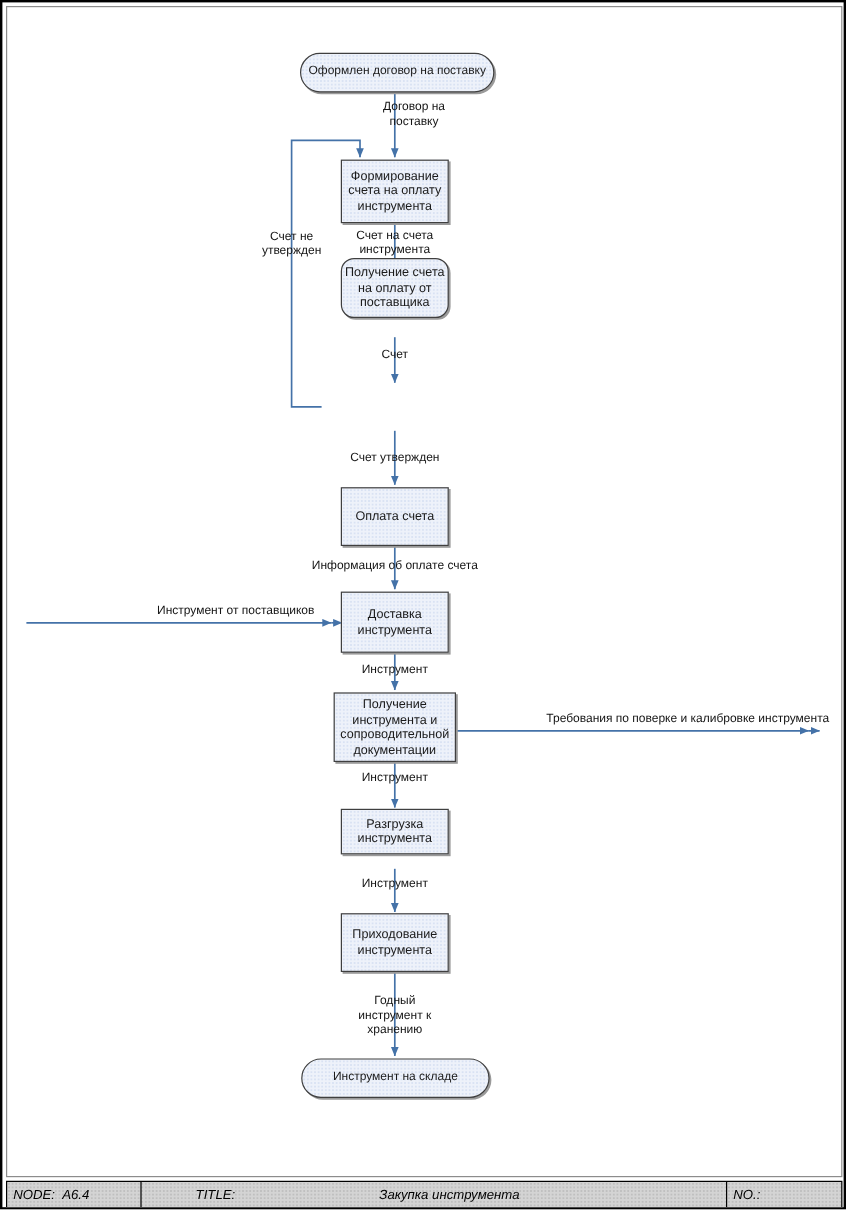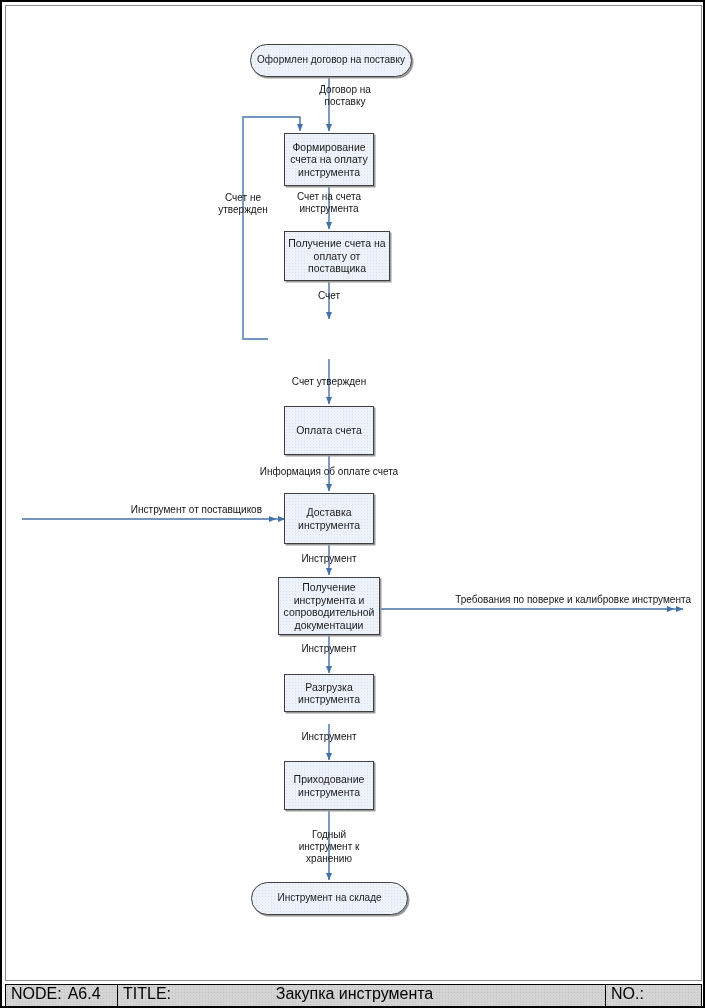--- a/index.html
+++ b/index.html
@@ -109,27 +109,29 @@
     display: flex;
     align-items: stretch;
     box-sizing: border-box;
     border: 1.5px solid #000000;
     background-color: #d4d4d4;
     background-image: radial-gradient(#bfbfbf 0.6px, transparent 0.7px);
     background-size: 3px 3px;
   }
   .footer-cell {
     display: flex;
-    font-size: 16px;
+    align-items: center;
+    font-size: 11px;
     color: #000000;
     box-sizing: border-box;
     padding: 0 5px;
+    font-style: italic;
   }
   #footer-node  { width: 112px; border-right: 1.5px solid #000000; }
-  #footer-title { flex: 1; border-right: 1.5px solid #000000; position: relative; }
+  #footer-title { flex: 1; border-right: 1.5px solid #000000; position: relative; margin-left: 40px; }
   #footer-no    { width: 95px; }
   #footer-title-label { position: absolute; left: 5px; }
   #footer-title-value {
     width: 100%;
     text-align: center;
     padding-right: 14px;
     box-sizing: border-box;
   }
 </style>
 </head>
@@ -173,21 +175,21 @@
       <line x1="672" y1="607" x2="681" y2="607" marker-end="url(#arw)"></line>
     </g>
   </svg>
 
   <div class="node terminal" style="left:248px; top:42px; width:162px; height:33px;">Оформлен договор на поставку</div>
 
   <div class="node process" style="left:282px; top:131px; width:90px; height:53px;">Формирование
 счета на оплату
 инструмента</div>
 
-  <div class="node process" style="left:282px; top:229px; width:106px; height:50px;">Получение счета
+  <div class="node process" style="left:282px; top:213px; width:90px; height:50px;border-radius:11px;">Получение счета
 на оплату от
 поставщика</div>
 
 
   <div class="node process" style="left:282px; top:404px; width:90px; height:49px;">Оплата счета</div>
 
   <div class="node process" style="left:282px; top:491px; width:90px; height:51px;">Доставка
 инструмента</div>
 
   <div class="node process" style="left:276px; top:575px; width:102px; height:58px;">Получение

